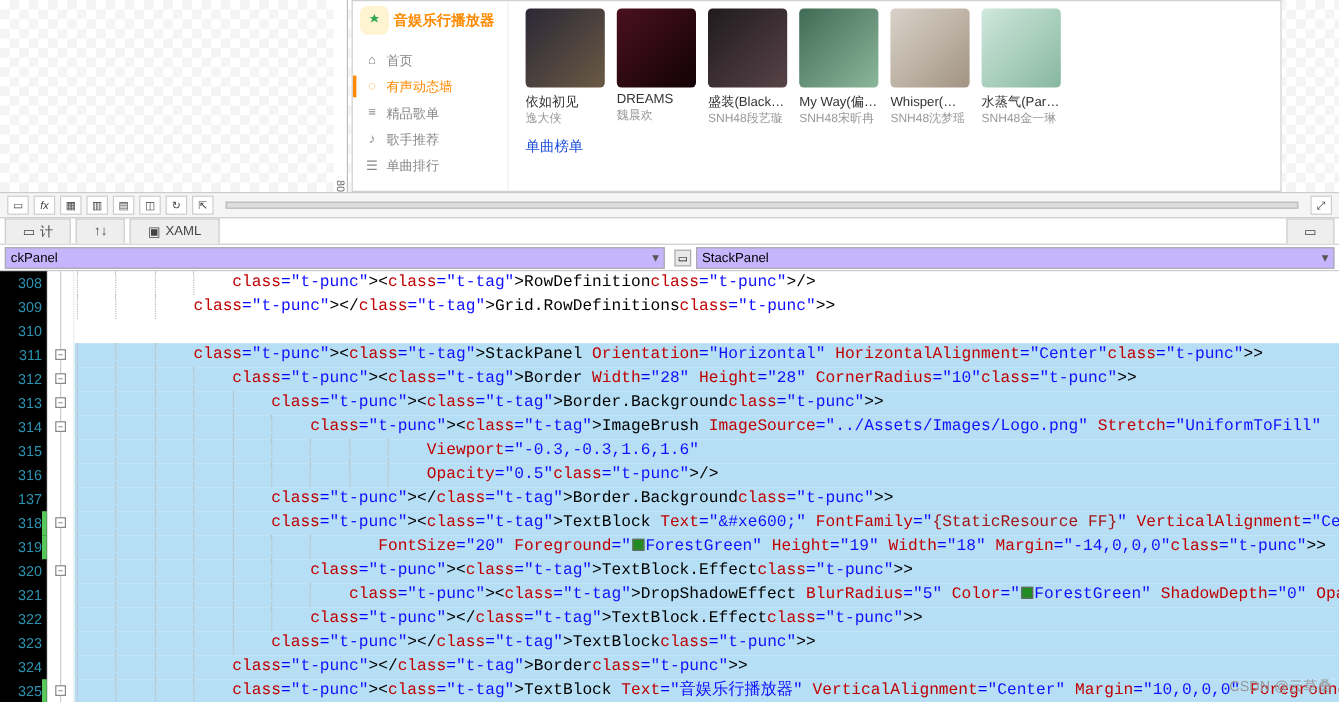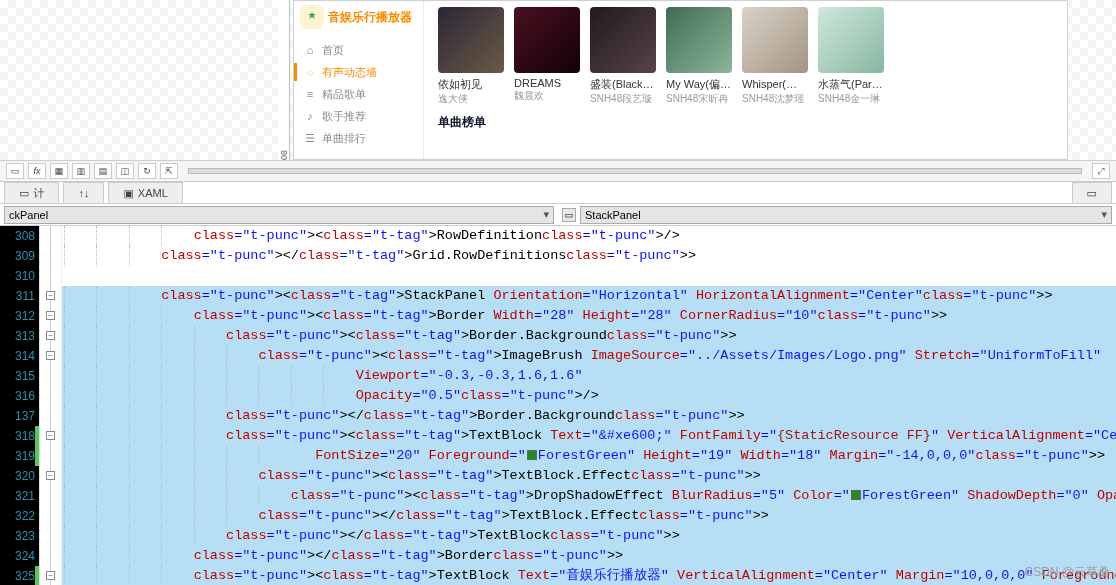--- a/index.html
+++ b/index.html
@@ -58,21 +58,21 @@
   .pv-menu-item .ico {width:12px; text-align:center;}
 
   .pv-content { position:absolute; left:140px; top:0; right:0; bottom:0; padding:6px 4px;}
   .pv-section-title { color:#555; font-size:12px; font-weight:700; margin-bottom:6px;}
   .albums-row { display:flex; gap:10px;}
   .album { width:66px; }
   .album-cover { width:66px; height:66px; border-radius:4px; background:#444;
                  background-size:cover; background-position:center; }
   .album-name { font-size:11px; color:#333; margin-top:4px; white-space:nowrap; overflow:hidden; text-overflow:ellipsis;}
   .album-artist { font-size:10px; color:#999; white-space:nowrap; overflow:hidden; text-overflow:ellipsis;}
-  .pv-sub-title { color:#0f172a; font-weight:700; margin-top:8px;}
+  .pv-sub-title { color:#1d4ed8; font-weight:400; margin-top:8px;}
 
   
   .tb-row {
     height: 22px; border-top:1px solid #ccc; border-bottom:1px solid #ccc;
     background:#f5f5f5; display:flex; align-items:center; padding:0 6px; gap:4px;
   }
   .tb-btn { width:18px; height:16px; border:1px solid #ccc; background:#fff;
             display:flex; align-items:center; justify-content:center; font-size:9px; color:#444;}
   .tb-slider-track { flex:1; height:6px; background:#ddd; border:1px solid #bbb; margin:0 6px;}
   .tb-zoom { color:#444; }
@@ -81,21 +81,21 @@
   .tabs-row { height:22px; border-bottom:1px solid #ccc; display:flex; align-items:flex-end;}
   .tab { height:21px; padding:0 14px; font-size:11px; border:1px solid #ccc;
          border-bottom:none; margin-left:4px; display:flex; align-items:center;
          background:#eee; color:#444;}
   .tab .ico { margin-right:4px;}
   .tab.right { margin-left:auto; margin-right:4px;}
 
   
   .bc-row { height:22px; border-bottom:1px solid #ccc; display:flex; align-items:center;}
   .bc-half { width:50%; display:flex; align-items:center; padding:0 4px; gap:4px;}
-  .bc-select { flex:1; height:18px; border:1px solid #aaa; background:#e5e5e5;
+  .bc-select { flex:1; height:18px; border:1px solid #aaa; background:#c4b5fd;
                font-size:11px; padding:0 4px; display:flex; align-items:center;
                justify-content:space-between;}
   .bc-select .arrow { color:#555;}
   .bc-ico { width:14px; height:14px; background:#e8e8e8; border:1px solid #aaa;
             font-size:9px; display:flex; align-items:center; justify-content:center;}
 
   
   .editor-area { position:relative; height: calc(585px - 160px - 22px - 22px - 22px); display:flex;}
   .gutter { width:40px; background:#000000; border-right:1px solid #ddd; font-size:12px;
             line-height:20px; color:#2b91af; text-align:right; padding-right:4px; }

